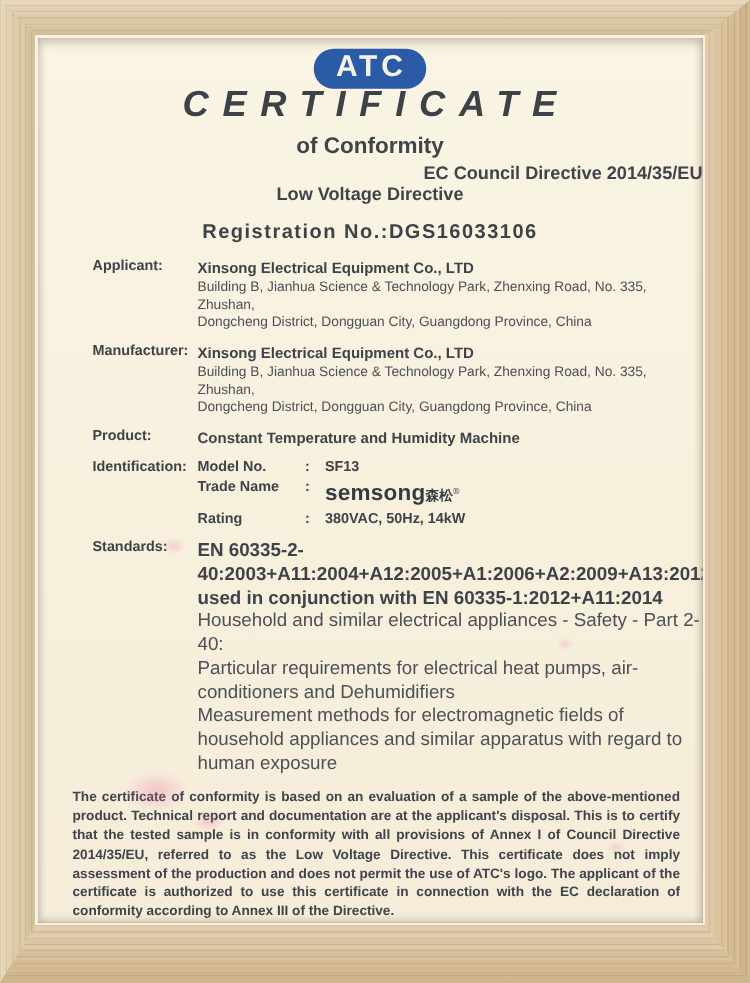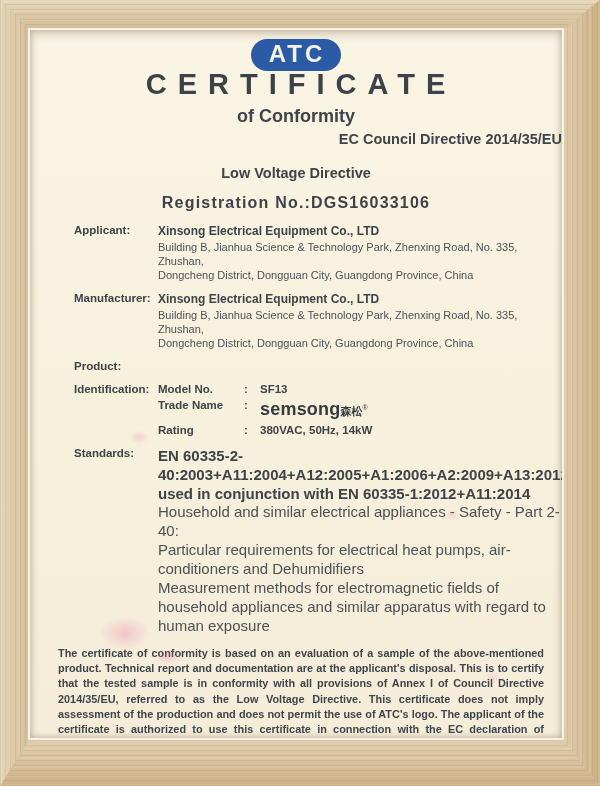--- a/index.html
+++ b/index.html
@@ -45,24 +45,24 @@
   .smudge { position:absolute; pointer-events:none; filter:blur(1px); }
 
   
   .hdr { text-align:center; }
   .atc-pill {
     display:inline-block; margin-top:9px; margin-bottom:-3px;
     background:#2b5aa6; color:#f5f2e6; border-radius:18px;
     font-size:24px; font-weight:bold; letter-spacing:3px;
     padding:1px 16px 3px 18px;
   }
-  .cert-title { font-size:29px; font-weight:bold; letter-spacing:11px; color:#3d4249; margin-left:10px; }
+  .cert-title { font-size:29px; font-weight:bold; letter-spacing:11px; color:#3d4249; margin-left:10px;font-style:italic; }
   .h-sub  { font-size:18px; font-weight:bold; color:#3f444b; margin-top:5px; }
   .h-dir  { font-size:14.5px; font-weight:bold; color:#3f444b; margin-top:4px;text-align:right; }
-  .h-dir2 { font-size:14.5px; font-weight:bold; color:#3f444b; margin-top:18px; }
+  .h-dir2 { font-size:14.5px; font-weight:bold; color:#3f444b; margin-top:1px; }
   .reg    { font-size:16px; font-weight:bold; letter-spacing:1.2px; color:#3d4249; margin-top:13px; }
 
   
   .fields { padding:12px 14px 0 44px; }
   .frow { display:grid; grid-template-columns:84px 1fr; margin-bottom:9px; }
   .flabel { font-size:11.5px; font-weight:bold; color:#3e434a; }
   .fname  { font-size:12px;  font-weight:bold; color:#3e434a; margin-bottom:3px; }
   .faddr  { font-size:11px; line-height:1.27; color:#4c5057; }
   .fvalue { font-size:12px; font-weight:bold; color:#3e434a; }
   .ident-row { display:grid; grid-template-columns:86px 16px 1fr; font-size:11.5px; margin-bottom:4px; }
@@ -140,20 +140,21 @@
         <div class="fname">Xinsong Electrical Equipment Co., LTD</div>
         <div class="faddr">
           <span>Building B, Jianhua Science &amp; Technology Park, Zhenxing Road, No. 335, Zhushan,</span><br>
           <span>Dongcheng District, Dongguan City, Guangdong Province, China</span>
         </div>
       </div>
     </div>
 
     <div class="frow" style="margin-bottom:11px;">
       <div class="flabel">Product:</div>
+      <div class="fvalue">Constant Temperature and Humidity Machine</div>
     </div>
 
     <div class="frow" style="margin-bottom:7px;">
       <div class="flabel">Identification:</div>
       <div>
         <div class="ident-row">
           <span class="ident-name">Model No.</span>
           <span class="ident-colon">:</span>
           <span class="ident-val">SF13</span>
         </div>

